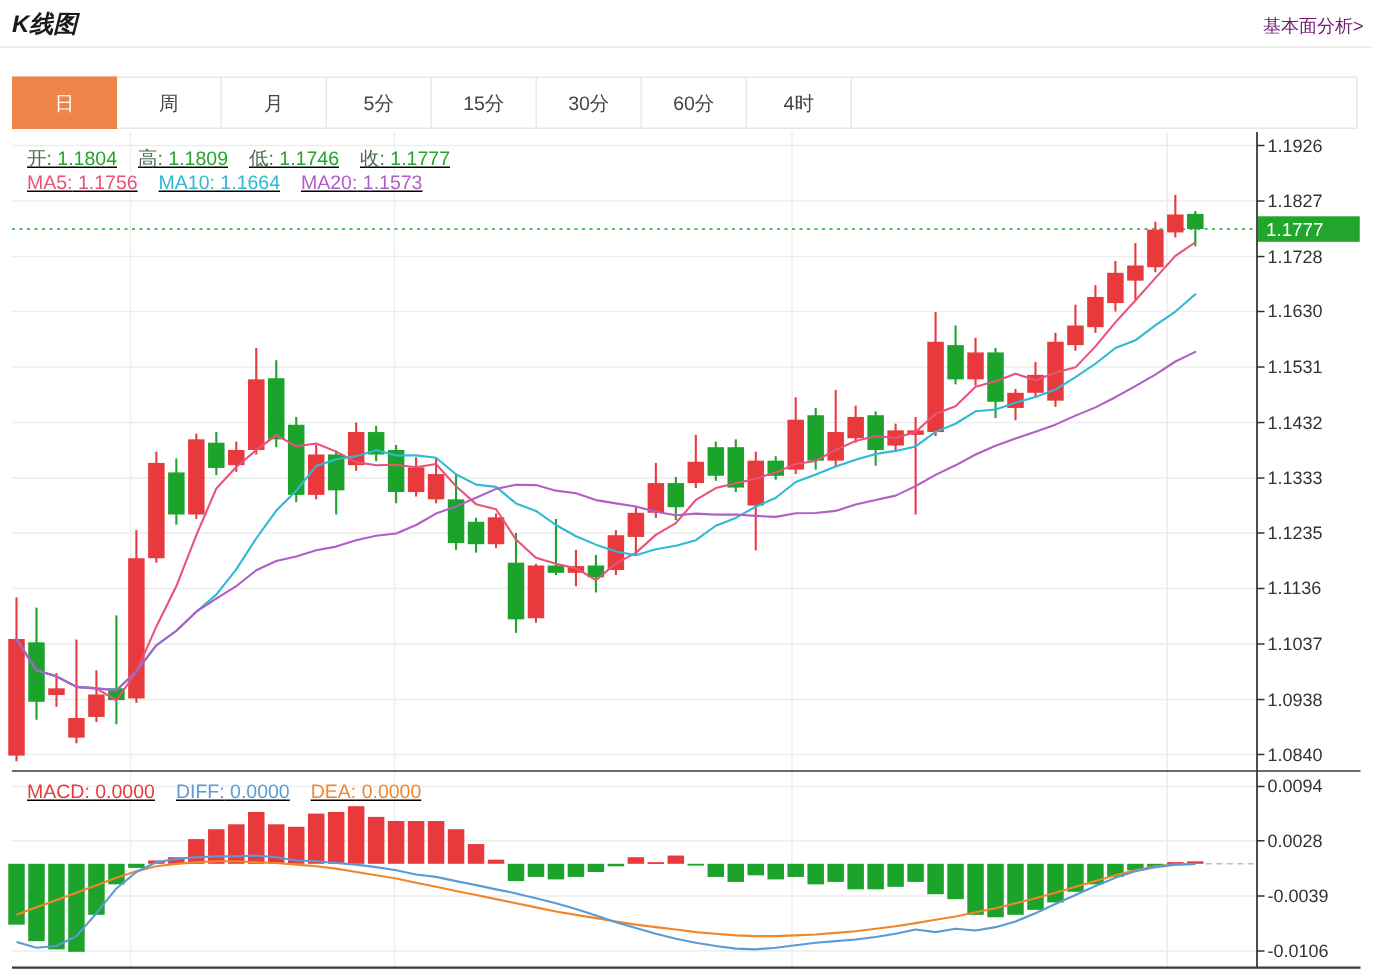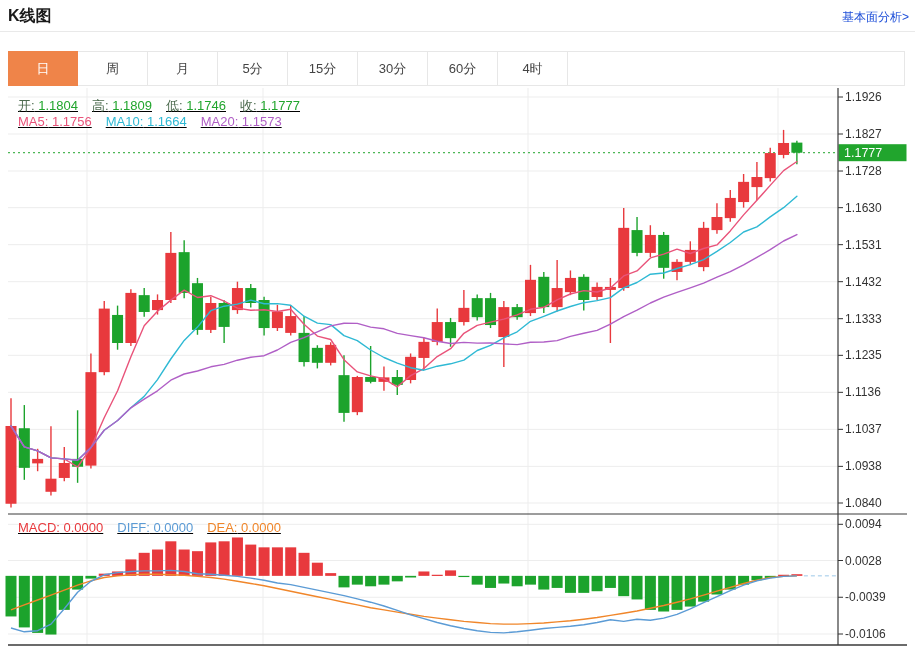--- a/index.html
+++ b/index.html
@@ -1,18 +1,18 @@
 <!DOCTYPE html>
 <html><head>
 <meta charset="utf-8">
 <style>
   html,body{margin:0;padding:0;background:#ffffff;font-family:"Liberation Sans",sans-serif;}
   #app{position:relative;width:915px;height:647px;overflow:hidden;background:#fff;}
-  #page-title{position:absolute;left:8px;top:6px;font-size:16px;font-weight:bold;color:#1a1a1a;}
-  #fundamental-link{position:absolute;right:6px;top:9px;font-size:12px;color:#1d4ed8;cursor:pointer;}
+  #page-title{position:absolute;left:8px;top:6px;font-size:16px;font-weight:bold;color:#1a1a1a;font-style:italic;}
+  #fundamental-link{position:absolute;right:6px;top:9px;font-size:12px;color:#701a75;cursor:pointer;}
   #title-divider{position:absolute;left:0;top:31px;width:915px;height:1px;background:#e9e9e9;}
   #tabbar{position:absolute;left:8px;top:51px;width:897px;height:35px;border:1px solid #e7e7e7;box-sizing:border-box;display:flex;background:#fff;}
   .tab{width:70px;height:33px;line-height:33px;text-align:center;font-size:13px;color:#444;border-right:1px solid #e7e7e7;cursor:pointer;box-sizing:border-box;flex:0 0 70px;}
   .tab.selected{background:#ef8449;color:#fff;border-right:none;margin:-1px 0 -1px -1px;height:35px;line-height:35px;}
   .legend-row{position:absolute;font-size:13px;white-space:nowrap;text-decoration:underline;}
   .legend-item{margin-right:14px;}
   #chart-svg{position:absolute;left:0;top:0;}
 </style>
 </head>
 <body>

